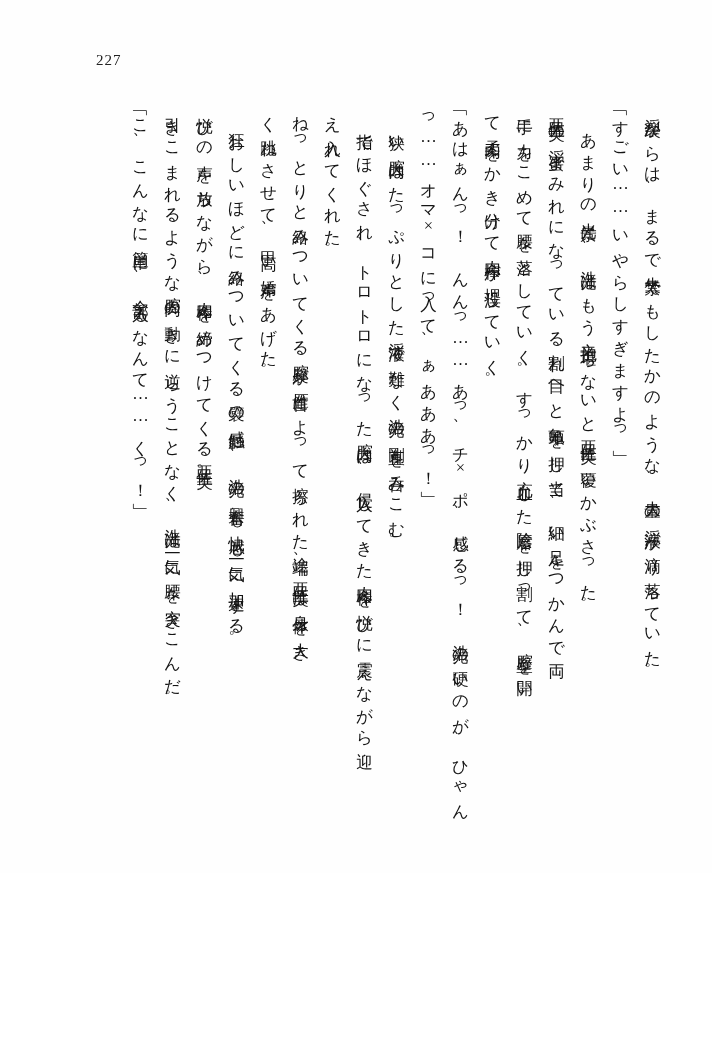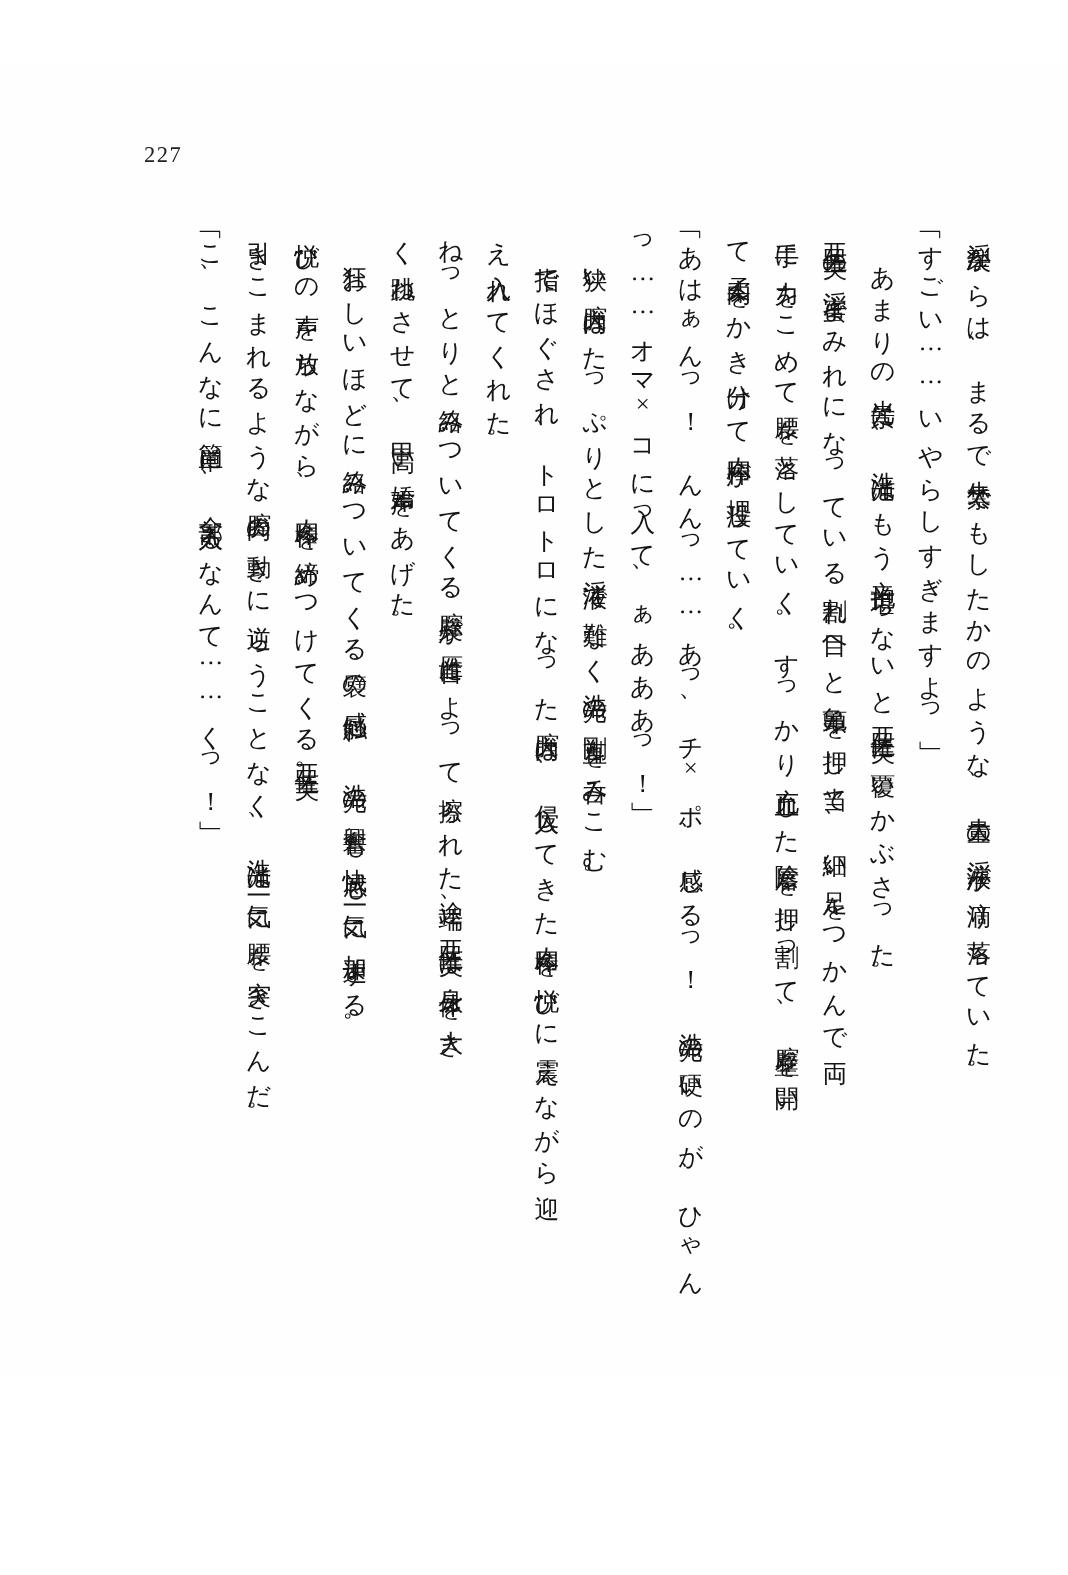--- a/index.html
+++ b/index.html
@@ -13,21 +13,20 @@
     font-family: "Liberation Serif", "DejaVu Serif", serif;
     color: #1a1a1a;
     overflow: hidden;
   }
   .page {
     position: relative;
     width: 712px;
     height: 873px;
     background: #fefefe;
     box-sizing: border-box;
-    margin-top: 44px;
   }
   .page-number {
     position: absolute;
     top: 52px;
     left: 96px;
     font-size: 15px;
     letter-spacing: 1px;
     color: #222;
     font-family: "Liberation Serif", "DejaVu Serif", serif;
   }

